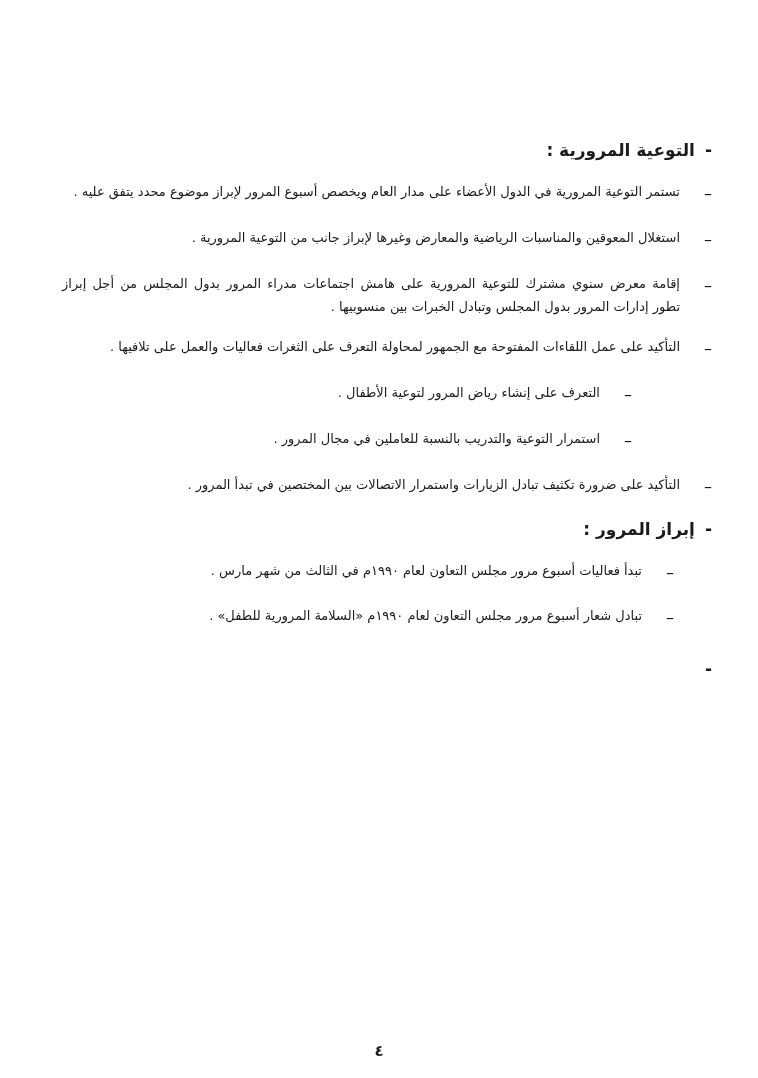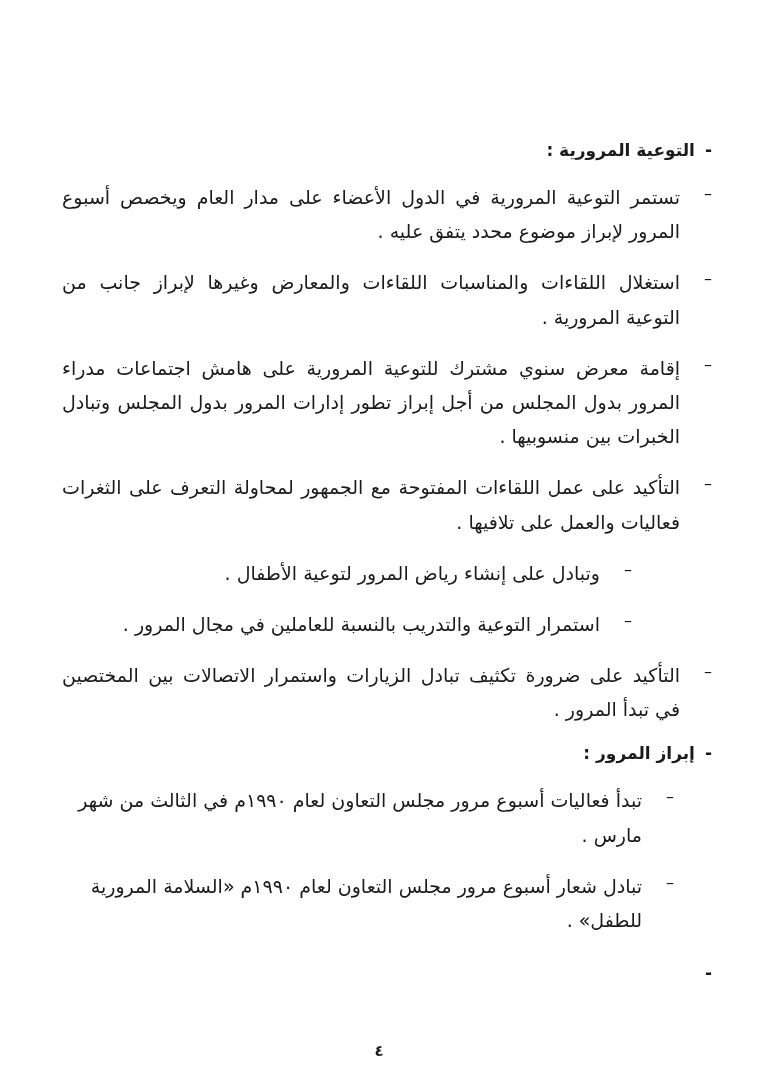--- a/index.html
+++ b/index.html
@@ -36,21 +36,21 @@
   }
   .item .dash {
     flex: 0 0 18px;
     margin-left: 14px;
     text-align: right;
     font-size: 16px;
     line-height: 1.8;
   }
   .item .text {
     flex: 1;
-    font-size: 19px;
+    font-size: 13px;
     line-height: 1.8;
     text-align: justify;
     text-justify: inter-word;
     margin-left: 16px;
   }
   .item.indent-1 { margin-right: 38px; }
   .item.indent-2 { margin-right: 80px; }
   .item.indent-1 .text,
   .item.indent-2 .text { text-align: right; }
   .page-footer {
@@ -76,36 +76,36 @@
         <span class="h-text">التوعية المرورية :</span>
       </h2>
 
       <div class="item">
         <span class="dash">–</span>
         <p class="text">تستمر التوعية المرورية في الدول الأعضاء على مدار العام ويخصص أسبوع المرور لإبراز موضوع محدد يتفق عليه .</p>
       </div>
 
       <div class="item">
         <span class="dash">–</span>
-        <p class="text">استغلال اللقاءات والمناسبات اللقاءات والمعارض وغيرها لإبراز جانب من التوعية المرورية .</p>
+        <p class="text">استغلال المعوقين والمناسبات الرياضية والمعارض وغيرها لإبراز جانب من التوعية المرورية .</p>
       </div>
 
       <div class="item">
         <span class="dash">–</span>
         <p class="text">إقامة معرض سنوي مشترك للتوعية المرورية على هامش اجتماعات مدراء المرور بدول المجلس من أجل إبراز تطور إدارات المرور بدول المجلس وتبادل الخبرات بين منسوبيها .</p>
       </div>
 
       <div class="item">
         <span class="dash">–</span>
         <p class="text">التأكيد على عمل اللقاءات المفتوحة مع الجمهور لمحاولة التعرف على الثغرات فعاليات والعمل على تلافيها .</p>
       </div>
 
       <div class="item indent-2">
         <span class="dash">–</span>
-        <p class="text">وتبادل على إنشاء رياض المرور لتوعية الأطفال .</p>
+        <p class="text">التعرف على إنشاء رياض المرور لتوعية الأطفال .</p>
       </div>
 
       <div class="item indent-2">
         <span class="dash">–</span>
         <p class="text">استمرار التوعية والتدريب بالنسبة للعاملين في مجال المرور .</p>
       </div>
 
       <div class="item">
         <span class="dash">–</span>
         <p class="text">التأكيد على ضرورة تكثيف تبادل الزيارات واستمرار الاتصالات بين المختصين في تبدأ المرور .</p>

